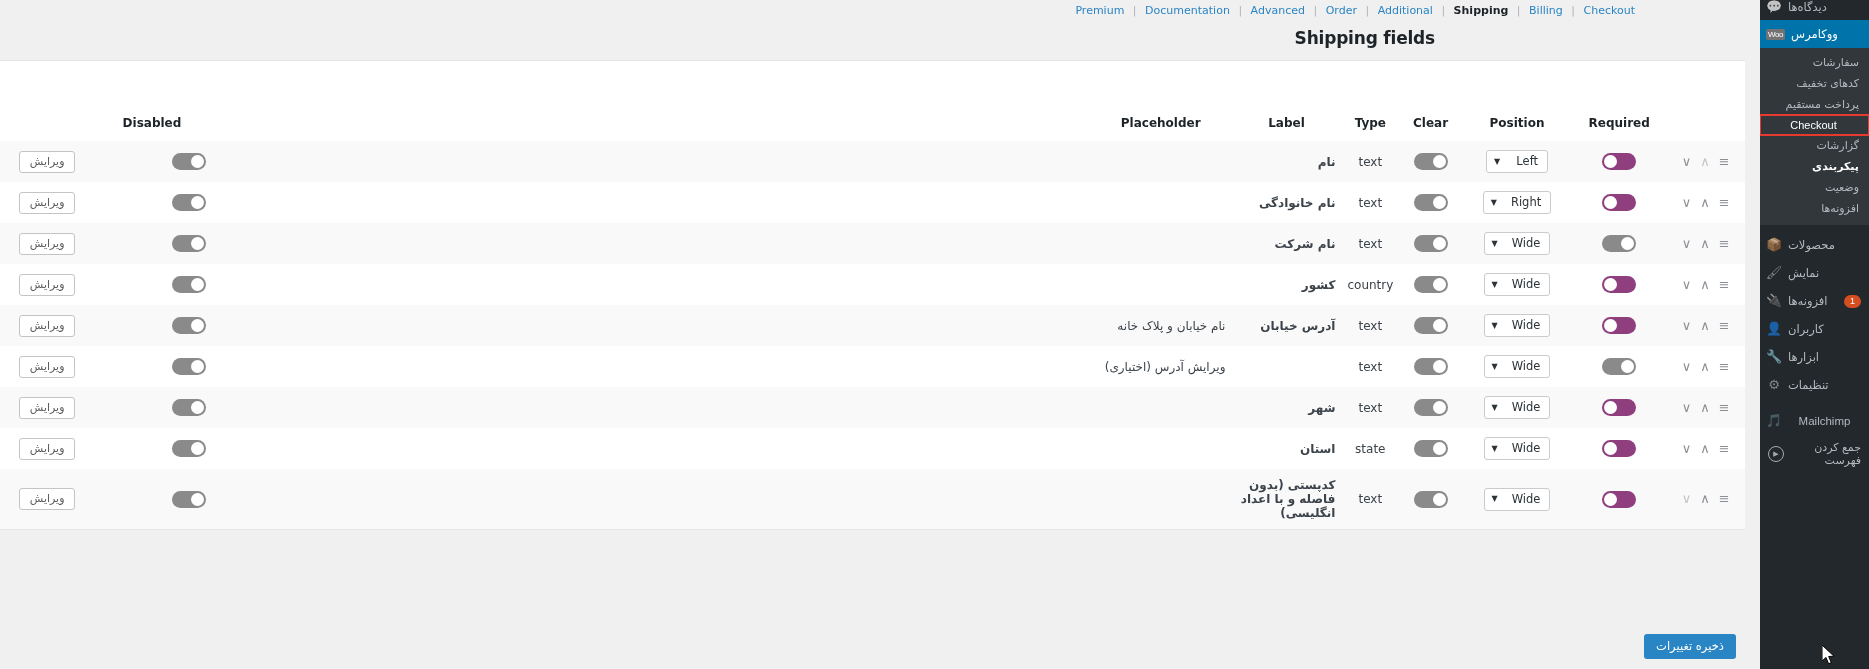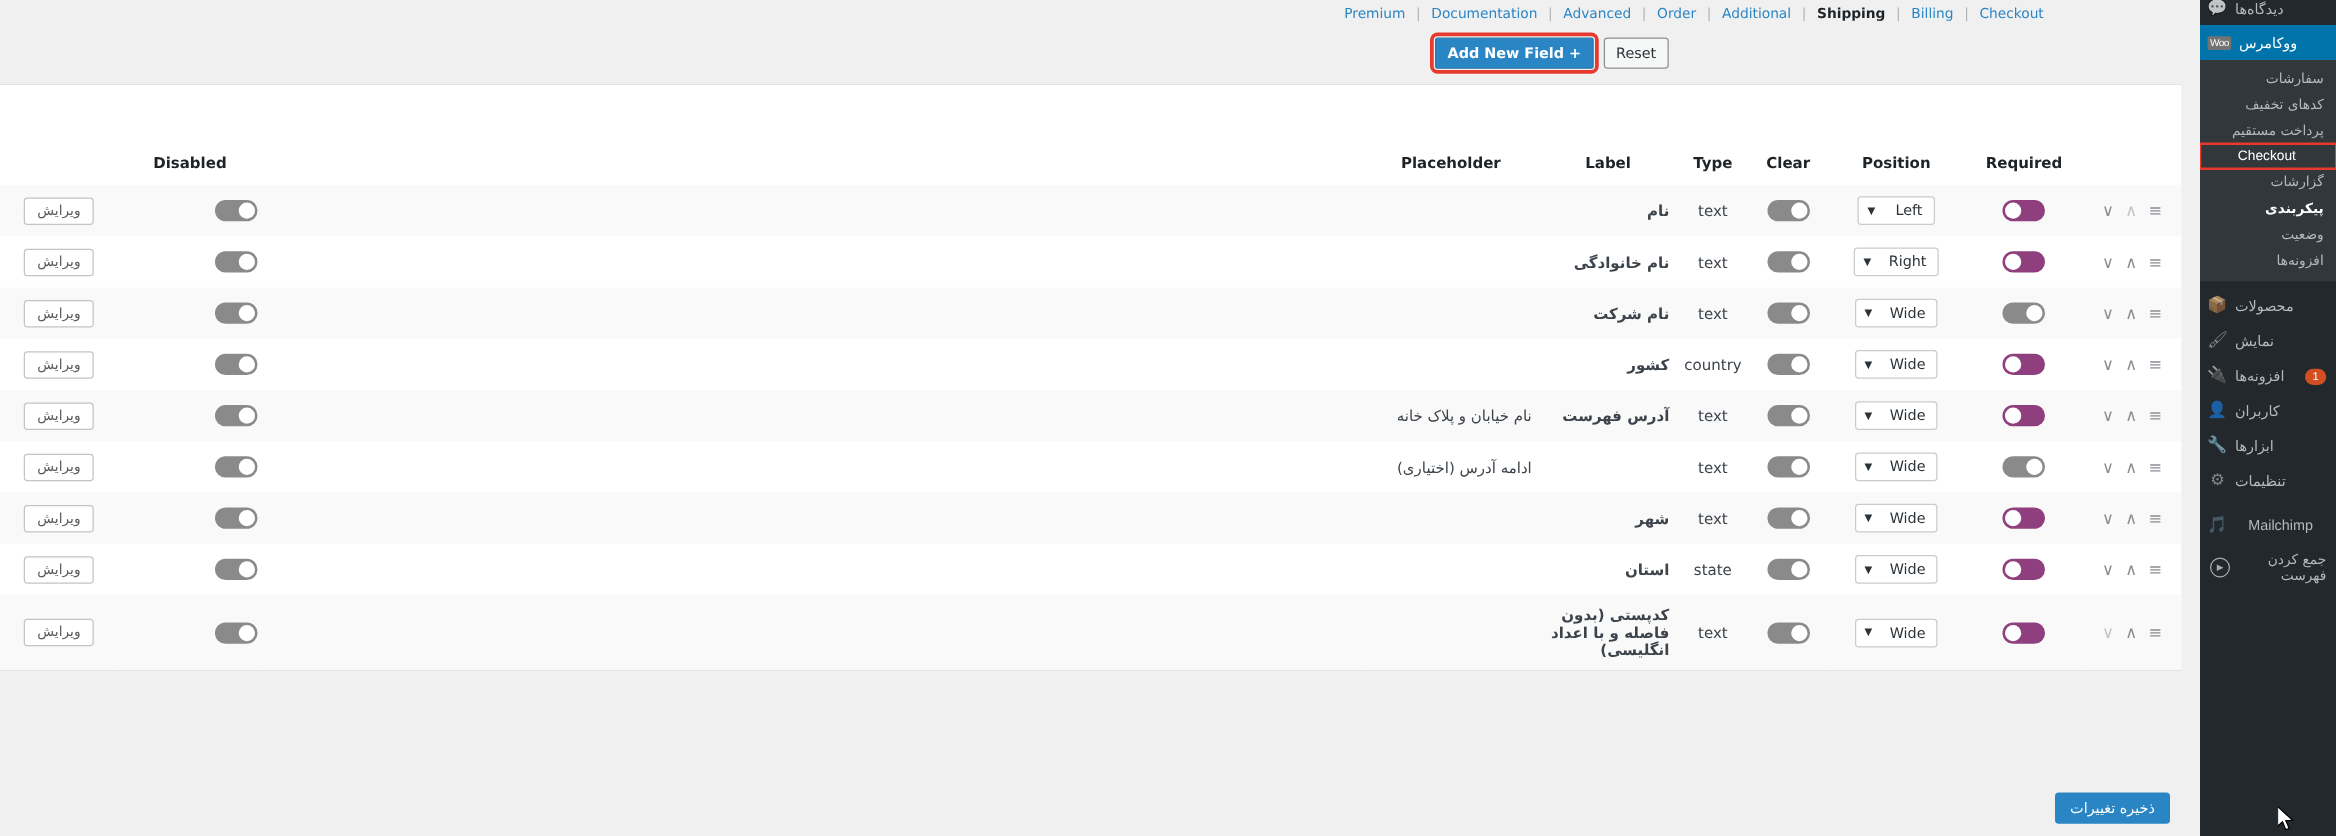--- a/index.html
+++ b/index.html
@@ -338,25 +338,22 @@
       <span class="divider">|</span>
       <span><a>Additional</a></span>
       <span class="divider">|</span>
       <span><a class="active">Shipping</a></span>
       <span class="divider">|</span>
       <span><a>Billing</a></span>
       <span class="divider">|</span>
       <span><a>Checkout</a></span>
     </div>
 
-
-    <div class="btn-row">
-      <button class="btn btn-primary highlight-box">Add New Field +</button>
-      <button class="btn">Reset</button>
-    </div>
+    <div class="page-title">Shipping fields</div>
+
 
     <div class="table-wrap">
       <table class="fields">
         <colgroup>
           <col class="col-edit">
             <col class="col-disab">
             <col class="col-gap">
           <col class="col-place">
             <col class="col-label">
             <col class="col-type">
@@ -454,39 +451,39 @@
                   <span class="">∨</span>
                   <span class="">∧</span>
                   <span>≡</span>
                 </span></td>
             </tr>
             <tr>
               <td><button class="edit-btn">ویرایش</button></td>
               <td style="text-align: left; padding-left: 78px;"><span class="toggle gray"><span class="knob"></span></span></td>
               <td></td>
               <td class="rtl-txt place-txt" style="text-align: right;">نام خیابان و پلاک خانه</td>
-              <td class="rtl-txt lbl-bold" style="text-align: right;">آدرس فهرست</td>
+              <td class="rtl-txt lbl-bold" style="text-align: right;">آدرس خیابان</td>
               <td>text</td>
               <td><span class="toggle gray"><span class="knob"></span></span></td>
               <td><span class="pos-select">
                   <span class="caret">▼</span>
                   <span>Wide</span>
                 </span></td>
               <td><span class="toggle purple"><span class="knob"></span></span></td>
               <td><span class="sorters">
                   <span class="">∨</span>
                   <span class="">∧</span>
                   <span>≡</span>
                 </span></td>
             </tr>
             <tr>
               <td><button class="edit-btn">ویرایش</button></td>
               <td style="text-align: left; padding-left: 78px;"><span class="toggle gray"><span class="knob"></span></span></td>
               <td></td>
-              <td class="rtl-txt place-txt" style="text-align: right;">ادامه آدرس (اختیاری)</td>
+              <td class="rtl-txt place-txt" style="text-align: right;">ویرایش آدرس (اختیاری)</td>
               <td class="rtl-txt lbl-bold" style="text-align: right;"></td>
               <td>text</td>
               <td><span class="toggle gray"><span class="knob"></span></span></td>
               <td><span class="pos-select">
                   <span class="caret">▼</span>
                   <span>Wide</span>
                 </span></td>
               <td><span class="toggle purple-off"><span class="knob"></span></span></td>
               <td><span class="sorters">
                   <span class="">∨</span>

